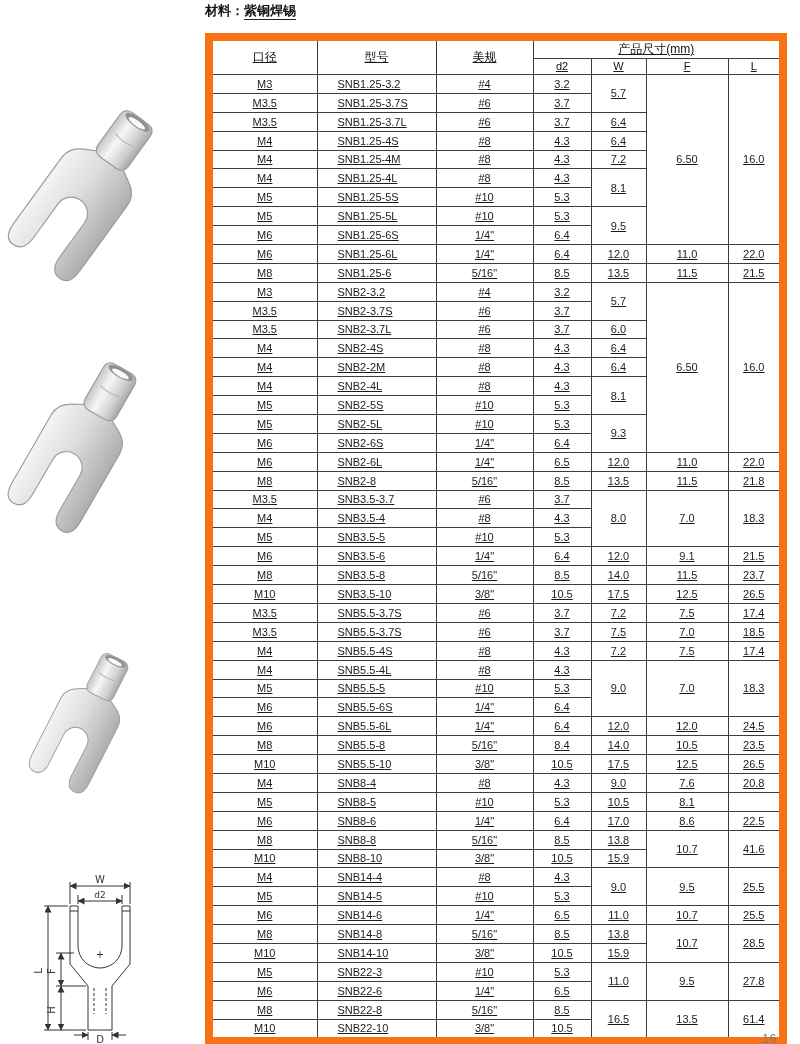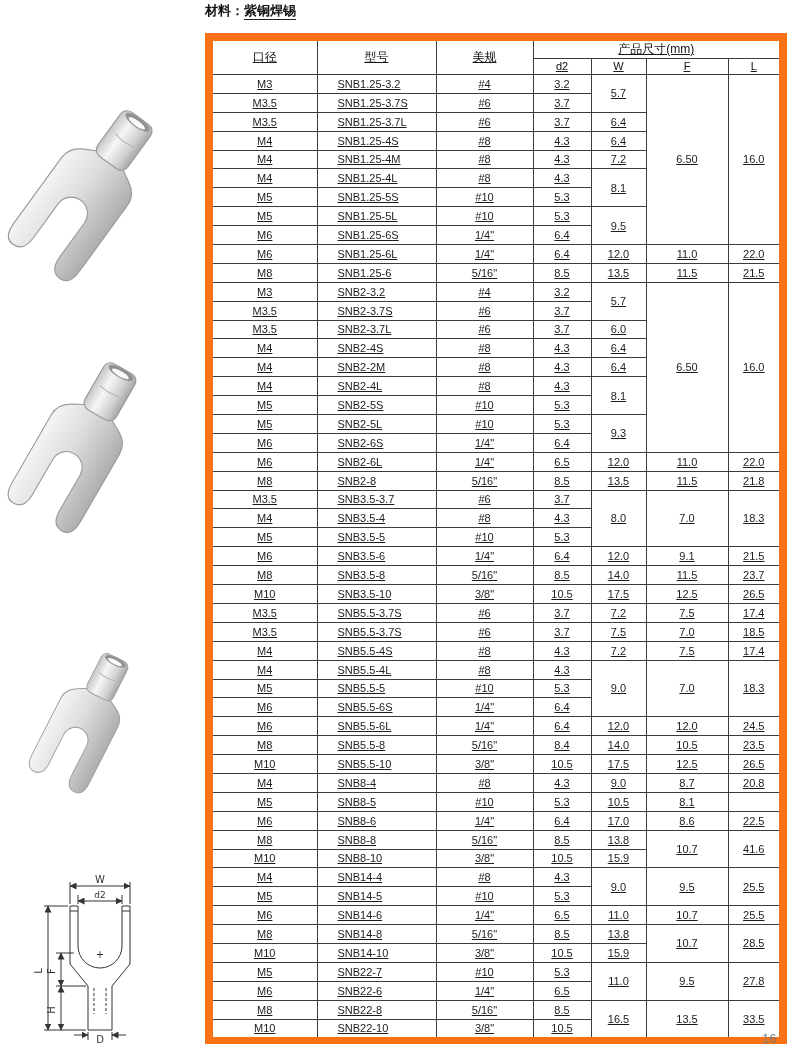--- a/index.html
+++ b/index.html
@@ -470,21 +470,21 @@
         <td>17.5</td>
         <td>12.5</td>
         <td>26.5</td>
       </tr>
       <tr>
         <td>M4</td>
         <td class="c-model">SNB8-4</td>
         <td>#8</td>
         <td>4.3</td>
         <td>9.0</td>
-        <td>8.7</td>
+        <td>7.6</td>
         <td>20.8</td>
       </tr>
       <tr>
         <td>M5</td>
         <td class="c-model">SNB8-5</td>
         <td>#10</td>
         <td>5.3</td>
         <td>10.5</td>
         <td>8.1</td>
         <td></td>
@@ -549,41 +549,41 @@
       </tr>
       <tr>
         <td>M10</td>
         <td class="c-model">SNB14-10</td>
         <td>3/8"</td>
         <td>10.5</td>
         <td>15.9</td>
       </tr>
       <tr>
         <td>M5</td>
-        <td class="c-model">SNB22-7</td>
+        <td class="c-model">SNB22-3</td>
         <td>#10</td>
         <td>5.3</td>
         <td rowspan="2">11.0</td>
         <td rowspan="2">9.5</td>
         <td rowspan="2">27.8</td>
       </tr>
       <tr>
         <td>M6</td>
         <td class="c-model">SNB22-6</td>
         <td>1/4"</td>
         <td>6.5</td>
       </tr>
       <tr>
         <td>M8</td>
         <td class="c-model">SNB22-8</td>
         <td>5/16"</td>
         <td>8.5</td>
         <td rowspan="2">16.5</td>
         <td rowspan="2">13.5</td>
-        <td rowspan="2">33.5</td>
+        <td rowspan="2">61.4</td>
       </tr>
       <tr>
         <td>M10</td>
         <td class="c-model">SNB22-10</td>
         <td>3/8"</td>
         <td>10.5</td>
       </tr>
     </tbody>
 </table>
 

